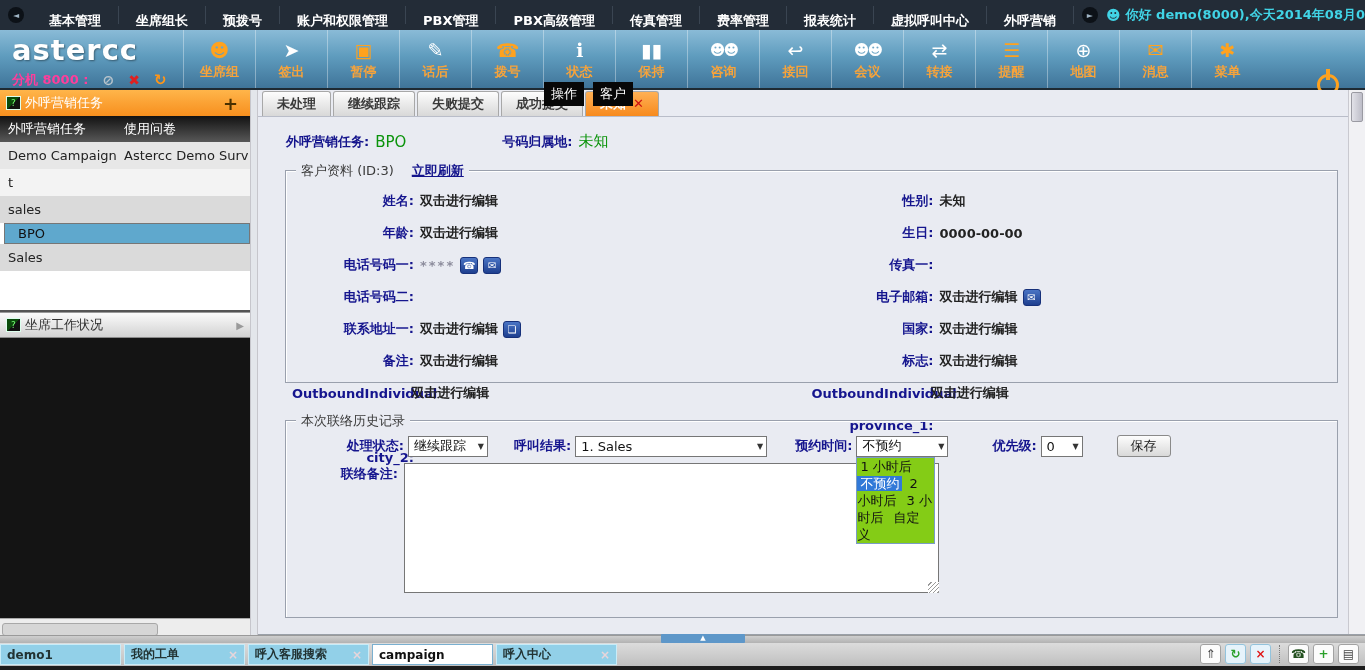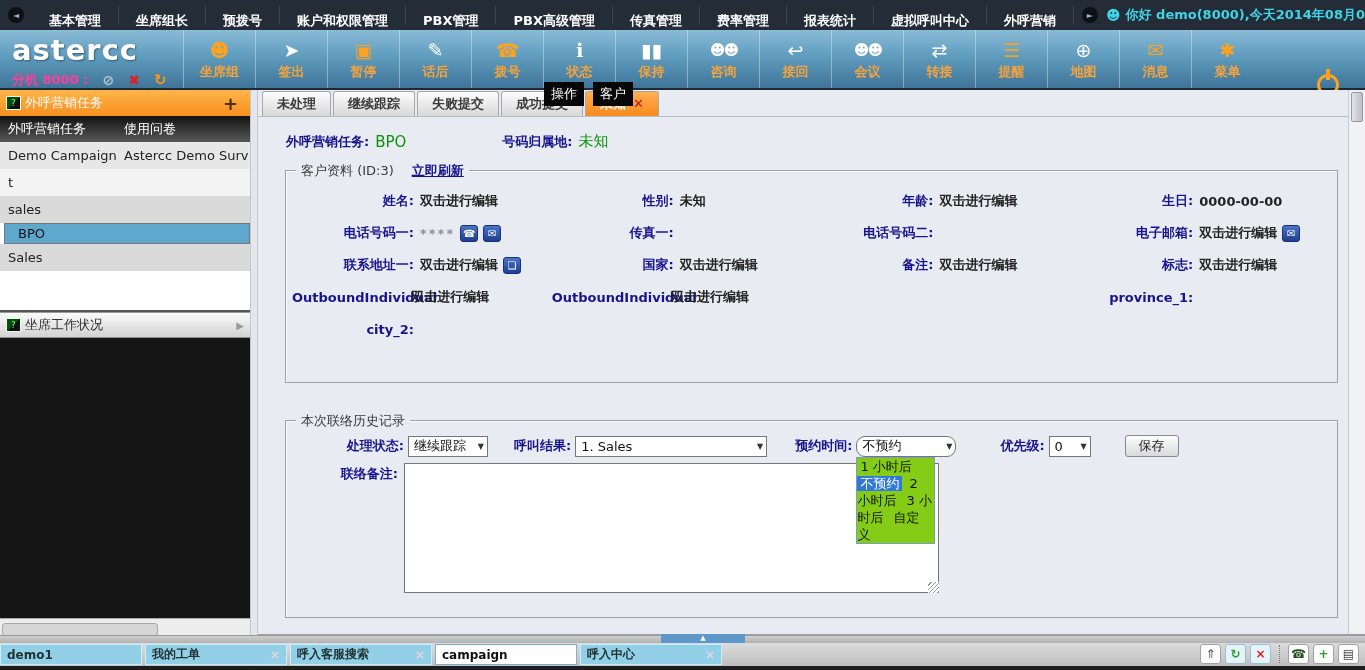--- a/index.html
+++ b/index.html
@@ -65,21 +65,21 @@
   #info-row { position:absolute; left:28px; top:42px; display:flex; align-items:center; }
   .ilabel { color:#14148c; font-weight:bold; font-size:13px; }
   .ivalue { color:#0a930a; font-size:15px; margin-left:6px; }
   #info-pair2 { margin-left:96px; display:flex; align-items:center; }
 
   .fieldset { position:absolute; border:1px solid #9aa0ad; box-shadow:inset 1px 1px 0 #fff; }
   .legend { position:absolute; top:-9px; left:10px; background:#e9ebf2; padding:0 5px; color:#3a3a3a; font-size:13px; display:flex; gap:18px; align-items:center; }
   .legend a { color:#14148c; font-weight:bold; text-decoration:underline; cursor:pointer; }
 
   #customer-fs { left:27px; top:80px; width:1053px; height:213px; }
-  #cust-grid { position:absolute; left:6px; top:14px; right:6px; display:grid; grid-template-columns:1fr 1fr 1fr 1fr; grid-auto-rows:32px; align-items:center; }
+  #cust-grid { position:absolute; left:6px; top:14px; right:6px; display:grid; grid-template-columns:1fr 1fr; grid-auto-rows:32px; align-items:center; }
   .cell { display:flex; align-items:center; white-space:nowrap; }
   .flabel { width:122px; text-align:right; color:#15158e; font-weight:bold; font-size:13px; margin-right:6px; flex:none; }
   .cell.wide .flabel { width:auto; min-width:122px; }
   .cell.wide .fvalue { margin-left:-32px; }
   .fvalue { color:#222; font-weight:bold; font-size:13px; }
   .fvalue.muted { color:#8d8d9d; letter-spacing:2px; }
   .mini-icon { width:18px; height:17px; margin-left:5px; background:linear-gradient(180deg,#4a74c4,#1e3f8f); border:1px solid #16307a; border-radius:3px; color:#fff; font-size:10px; display:inline-flex; align-items:center; justify-content:center; cursor:pointer; }
 
   #history-fs { left:27px; top:330px; width:1053px; height:198px; }
   #ctrl-row { position:absolute; left:0; top:14px; width:100%; display:flex; align-items:center; }
@@ -102,21 +102,21 @@
   #tooltip { position:absolute; left:544px; top:82px; display:flex; gap:9px; z-index:60; }
   .tip-box { background:#070707; color:#fff; font-size:13px; padding:3px 7px; }
 
   
   #collapse-strip { position:absolute; left:0; top:635px; width:1365px; height:8px; background:linear-gradient(180deg,#cfcfcf,#b2b2b2); border-top:1px solid #9a9a9a; }
   #collapse-handle { position:absolute; left:661px; top:634px; width:84px; height:9px; background:#5e97c9; border-radius:1px; color:#fff; font-size:7px; line-height:9px; text-align:center; cursor:pointer; }
 
   
   #taskbar { position:absolute; left:0; top:643px; width:1365px; height:23px; background:linear-gradient(180deg,#dcdcdc,#bfbfbf); }
   #tb-tabs { position:absolute; left:0; top:1px; display:flex; gap:3px; }
-  .ttab { width:142px; height:21px; background:#92d0e8; border:1px solid #c8ecf8; display:flex; align-items:center; padding:0 6px; font-size:12px; font-weight:bold; color:#233; cursor:pointer; }
+  .ttab { width:121px; height:21px; background:#92d0e8; border:1px solid #c8ecf8; display:flex; align-items:center; padding:0 6px; font-size:12px; font-weight:bold; color:#233; cursor:pointer; }
   .ttab .tx { margin-left:auto; color:#e8d5da; font-size:12px; cursor:pointer; }
   .ttab.active { background:#fff; border-color:#7ab0d0; color:#111; }
   #tb-right { position:absolute; right:6px; top:1px; display:flex; align-items:center; gap:4px; }
   .tb-btn { width:21px; height:20px; display:flex; align-items:center; justify-content:center; border-radius:3px; font-size:12px; cursor:pointer; }
   .tb-light { background:#fcfcfc; border:1px solid #a2a2a2; color:#444; }
   .tb-blue { background:#e6f3fb; border:1px solid #93c3dc; }
   .tb-div { width:1px; height:18px; border-left:1px dotted #7a7a7a; margin:0 4px; }
   .g { color:#2aa02a; font-weight:bold; } .r { color:#e01818; font-weight:bold; } .dk { color:#23501f; }
   #bottom-bar { position:absolute; left:0; top:666px; width:1365px; height:4px; background:#1d1d1d; }
 </style>
@@ -376,21 +376,21 @@
       <span class="sel" style="width:80px;">
         <span>继续跟踪</span>
         <span class="arrow">▼</span>
       </span>
       <span class="hlabel" style="margin-left:26px;">呼叫结果:</span>
       <span class="sel" style="width:192px;">
         <span>1. Sales</span>
         <span class="arrow">▼</span>
       </span>
       <span class="hlabel" style="margin-left:28px;">预约时间:</span>
-      <span class="sel" style="width:100px;border-radius:9px;">
+      <span class="sel" style="width:92px;">
         <span>不预约</span>
         <span class="arrow">▼</span>
         <span id="dd">
           <span class="dd-item">1 小时后</span>
           <span class="dd-item dd-sel">不预约</span>
           <span class="dd-item">2 小时后</span>
           <span class="dd-item">3 小时后</span>
           <span class="dd-item">自定义</span>
         </span>
       </span>

